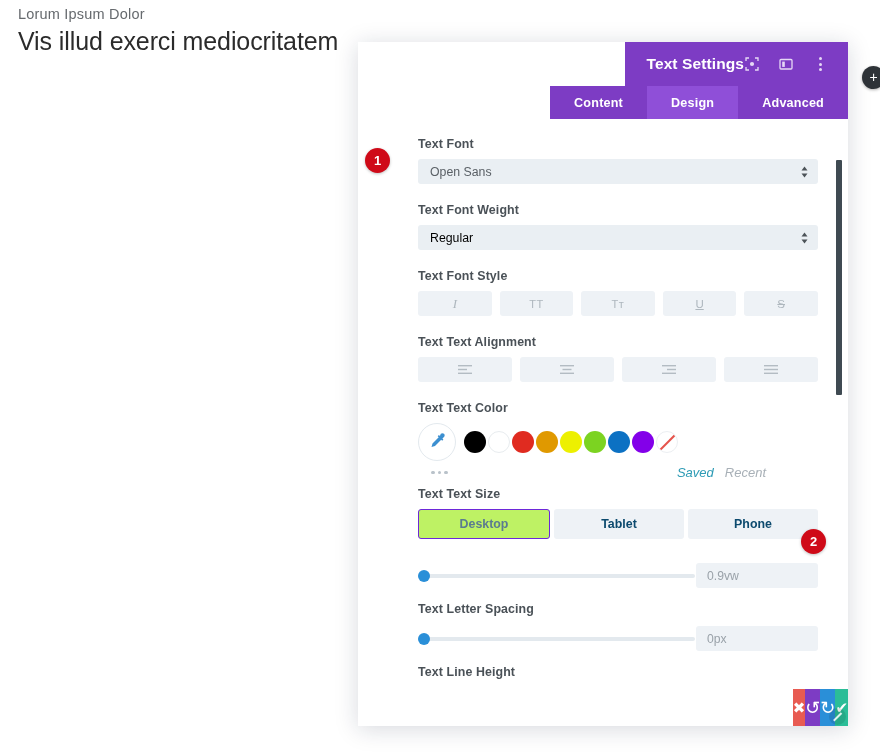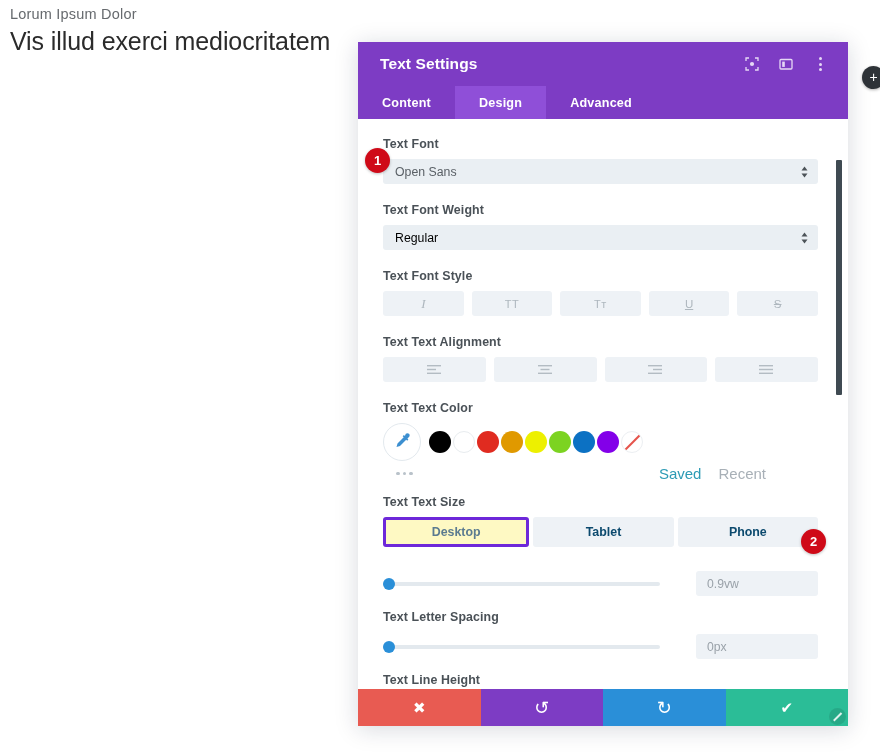--- a/index.html
+++ b/index.html
@@ -11,21 +11,21 @@
     height: 752px;
     background: #ffffff;
     font-family: "Liberation Sans", sans-serif;
     overflow: hidden;
     position: relative;
   }
 
   
   .page-text {
     position: absolute;
-    left: 8px;
+    left: 16px;
     top: 0;
     padding: 4px 0 0 2px;
   }
   .page-eyebrow {
     font-size: 14.5px;
     color: #666a6e;
     line-height: 20px;
     letter-spacing: .2px;
   }
   .page-heading {
@@ -61,20 +61,21 @@
     position: absolute;
     left: 358px;
     top: 42px;
     width: 490px;
     height: 684px;
     background: #fff;
     box-shadow: 0 3px 22px rgba(20,30,60,.17);
     display: flex;
     flex-direction: column;
     overflow: hidden;
+    align-items: flex-end;
   }
   .modal-header {
     background: #7d3cc4;
     height: 44px;
     display: flex;
     align-items: center;
     padding: 0 20px 0 22px;
     flex: 0 0 auto;
   }
   .modal-title {
@@ -265,23 +266,24 @@
   .dots-h i {
     width: 3.5px;
     height: 3.5px;
     border-radius: 50%;
     background: #b9c2ca;
     display: block;
   }
   .color-links {
     margin-left: auto;
     display: flex;
-    gap: 17px;
-    font-size: 15px;
+    gap: 11px;
+    font-size: 13px;
     padding-right: 52px;
+    font-style: italic;
   }
   .link-saved { color: #2d9bb5; }
   .link-recent { color: #a8b0b7; }
 
   
   .device-row {
     display: flex;
     gap: 4px;
     background: transparent;
   }
@@ -291,23 +293,23 @@
     display: flex;
     align-items: center;
     justify-content: center;
     font-size: 12.4px;
     font-weight: bold;
     color: #0c4a6e;
     background: #eef2f6;
     border-radius: 3px;
   }
   .device-tab.active {
-    background: #fef9c3;
+    background: #bef264;
     color: #5b7b90;
-    border: 3px solid #6d28d9;
+    border: 1px solid #6d28d9;
     box-sizing: border-box;
   }
 
   
   .slider-row {
     display: flex;
     align-items: center;
     gap: 1px;
     margin-top: 10px;
   }
@@ -534,21 +536,21 @@
             <svg width="15" height="11" viewBox="0 0 15 11">
                 <rect x="0" y="1" width="14" height="1.4" fill="#b3bcc3"></rect>
                 <rect x="0" y="4.8" width="14" height="1.4" fill="#b3bcc3"></rect>
                 <rect x="0" y="8.6" width="14" height="1.4" fill="#b3bcc3"></rect>
               </svg>
           </span>
         </div>
       </div>
     </div>
 
-    <div class="field" style="margin-bottom:13px;">
+    <div class="field" style="margin-bottom:7px;">
       <div class="field-label">Text Text Color</div>
       <div class="color-row">
         <div class="pick-circle">
           <span>
             <svg width="17" height="17" viewBox="0 0 17 17">
               <path d="M11.8 1.8c.9-.9 2.3-.9 3.2 0s.9 2.3 0 3.2l-1.6 1.6 1 1-1.2 1.2-1-1-6.2 6.2-3.5 1 1-3.5 6.2-6.2-1-1 1.2-1.2 1 1z" fill="#3c8fd0"></path>
             </svg>
           </span>
         </div>
         <div class="swatch" style="background:#000000;"></div>

